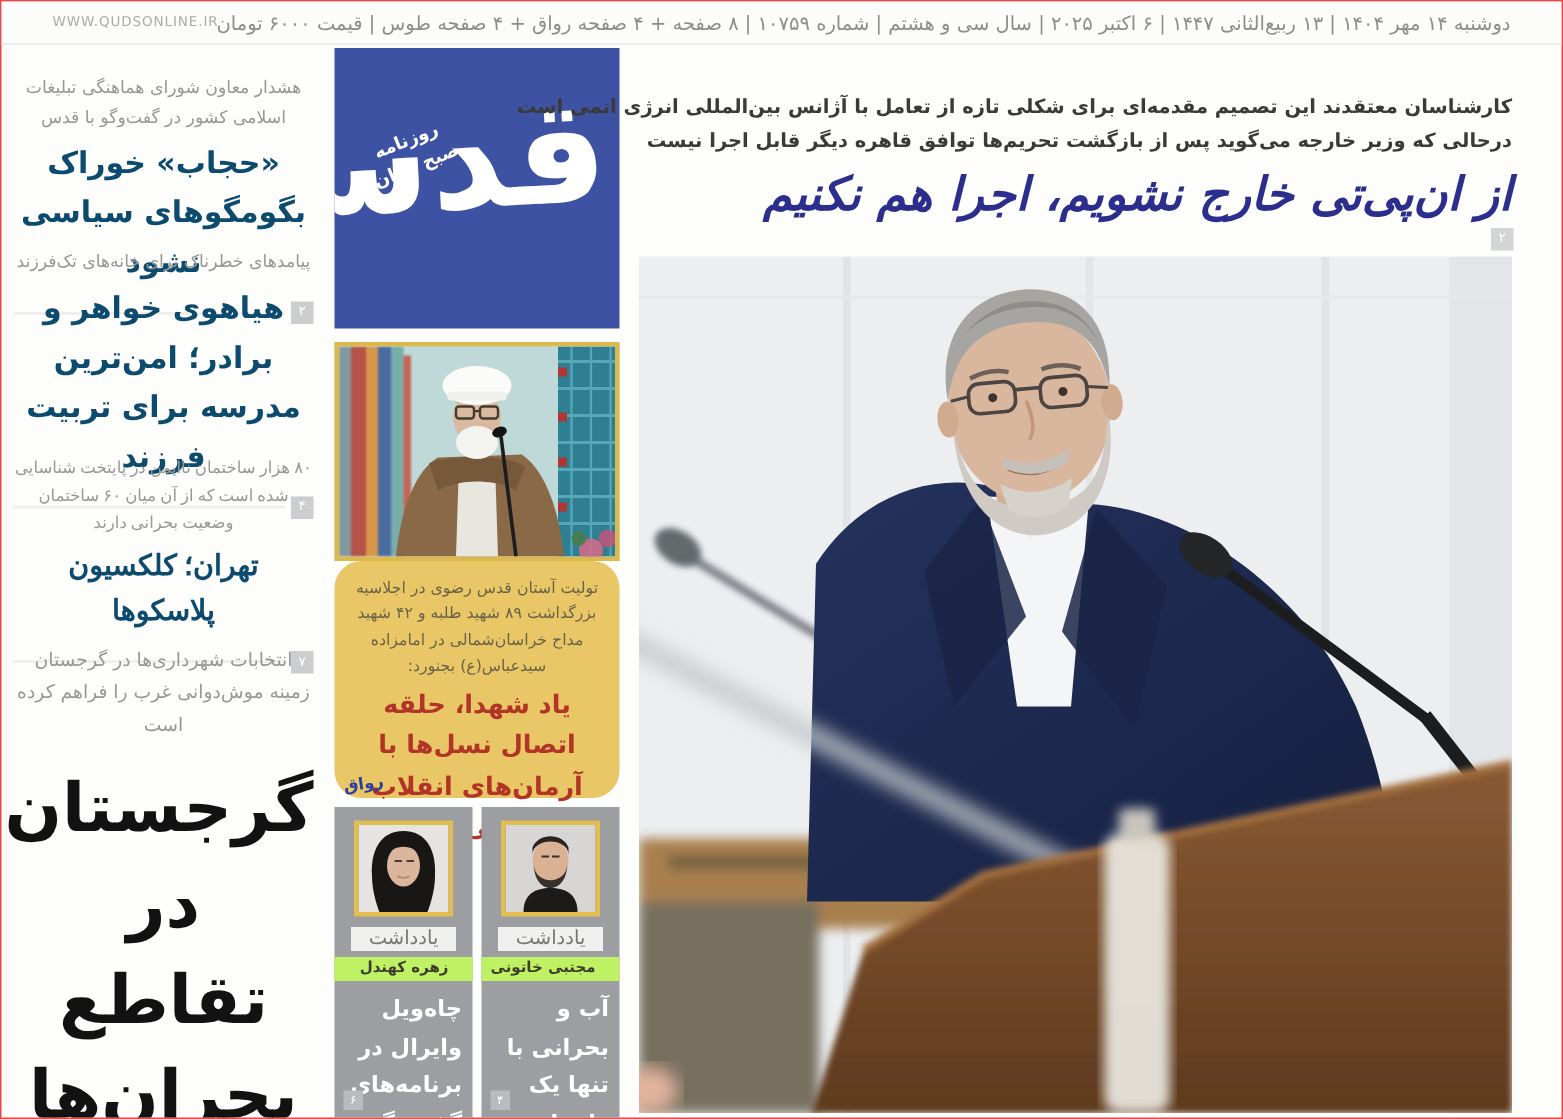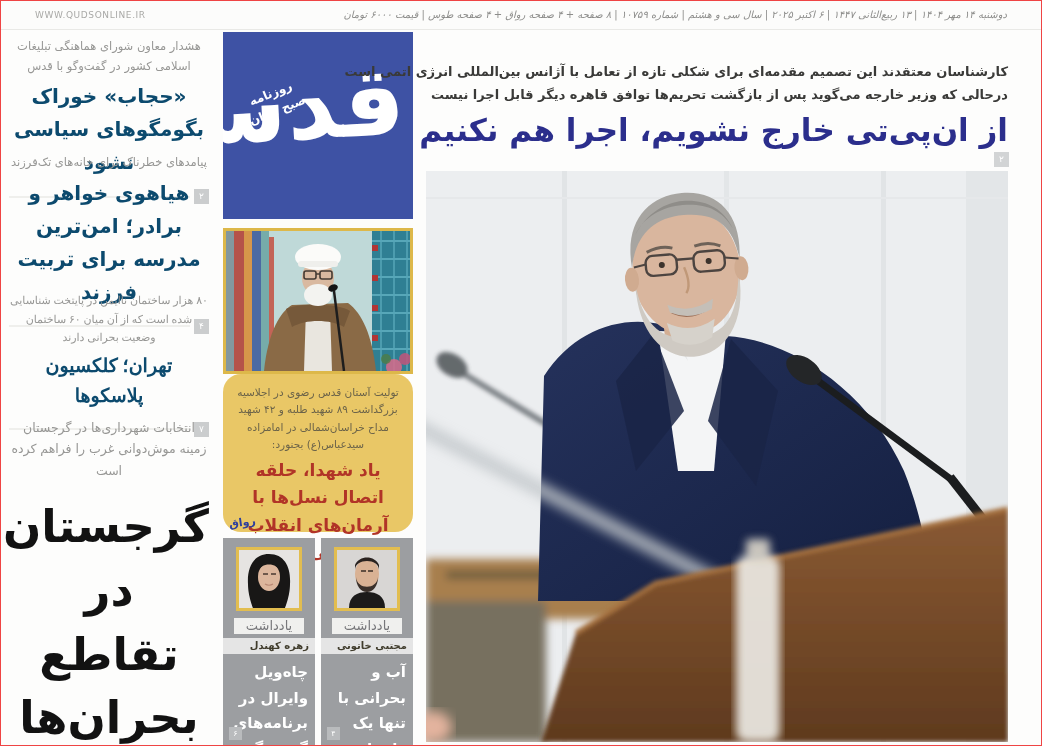--- a/index.html
+++ b/index.html
@@ -1,52 +1,52 @@
 <!DOCTYPE html>
 <html lang="fa"><head>
 <meta charset="utf-8">
 <style>
   html,body{margin:0;padding:0;background:#ffffff;}
   .page{position:relative;width:1042px;height:746px;background:#fdfdfc;overflow:hidden;
         font-family:"DejaVu Sans", sans-serif;border:1px solid #ef4444;box-sizing:border-box;}
   
   .topbar{position:absolute;top:0;left:0;right:0;height:28px;border-bottom:1px solid #e9e9e6;background:#fcfcfb;}
   .site-url{position:absolute;left:34px;top:9px;font-size:9px;color:#a9a9a7;letter-spacing:.6px;}
-  .dateline{position:absolute;right:34px;top:8px;font-size:10px;color:#8d8d8b;direction:rtl;white-space:nowrap;font-style:italic;}
+  .dateline{position:absolute;right:34px;top:8px;font-size:13px;color:#8d8d8b;direction:rtl;white-space:nowrap;}
   
   .leftcol{position:absolute;left:8px;top:28px;width:200px;direction:rtl;}
   .story{position:absolute;left:0;width:200px;text-align:center;}
-  .kicker{color:#979795;font-size:11.5px;line-height:1.7;font-weight:500;}
+  .kicker{color:#979795;font-size:11.5px;line-height:1.7;font-weight:500;margin-top:12px;}
   .hl{color:#0c4a6e;font-weight:bold;}
   .hl-lg{font-size:20px;line-height:1.65;margin-top:4px;}
   .hl-md{font-size:19px;line-height:1.6;margin-top:4px;}
   .divider{display:flex;align-items:center;gap:4px;margin-top:10px;}
   .pbadge{width:15px;height:15px;background:#cbcdce;color:#fff;font-size:9px;line-height:15px;text-align:center;flex:0 0 auto;}
   .rule{flex:1;height:2px;background:#efefec;}
   .mega{font-size:45px;line-height:1.42;font-weight:bold;color:#121212;letter-spacing:-1px;}
   
   .masthead{position:absolute;left:222px;top:31px;width:190px;height:187px;background:#3e52a4;overflow:hidden;}
   .logo-big{position:absolute;right:8px;top:18px;color:#fff;font-size:96px;font-weight:bold;transform:rotate(-3deg);line-height:1.2;}
   .logo-tag{position:absolute;left:16px;top:52px;color:#fff;font-size:12px;font-weight:bold;transform:rotate(-22deg);direction:rtl;text-align:center;line-height:1.5;width:70px;}
   .clericphoto{position:absolute;left:222px;top:227px;width:190px;height:146px;border:3px solid #ddb84a;box-sizing:border-box;background:#c7dede;}
   .yellowbox{position:absolute;left:222px;top:373px;width:190px;height:158px;background:#e9c766;direction:rtl;box-sizing:border-box;padding:10px 8px 4px;border-radius:18px;}
   .ybk{color:#6b6349;font-size:10.5px;line-height:1.65;text-align:center;font-weight:500;}
   .ybh{color:#b13427;font-size:17px;font-weight:bold;line-height:1.6;text-align:center;margin-top:4px;}
   .ravaq{position:absolute;left:6px;bottom:3px;color:#2d3f9e;font-size:11px;font-weight:bold;transform:rotate(-8deg);}
   .colbox{position:absolute;top:537px;width:92px;height:208px;background:#9c9ea1;direction:rtl;}
   .colbox.c1{left:222px;} .colbox.c2{left:320px;}
   .colphoto{position:absolute;top:9px;left:13px;width:66px;height:64px;border:3px solid #e2bd4f;box-sizing:border-box;overflow:hidden;}
   .collabel{position:absolute;top:80px;left:11px;width:70px;height:16px;background:#f0f0ee;color:#77777a;font-size:13px;line-height:16px;text-align:center;}
-  .colname{position:absolute;top:100px;left:0;width:92px;height:16px;background:#e5e5e5;color:#403c2c;font-size:10px;font-weight:bold;line-height:16px;text-align:right;padding-right:6px;box-sizing:border-box;}
+  .colname{position:absolute;top:100px;left:0;width:92px;height:16px;background:#bef264;color:#403c2c;font-size:10px;font-weight:bold;line-height:16px;text-align:right;padding-right:16px;box-sizing:border-box;}
   .colhl{position:absolute;top:122px;right:7px;left:7px;color:#fff;font-size:15px;font-weight:bold;line-height:1.7;text-align:right;}
   .colbadge{position:absolute;left:6px;bottom:6px;width:13px;height:13px;background:#b9bbbd;color:#fff;font-size:8px;line-height:13px;text-align:center;}
   
   .mainstory{position:absolute;left:425px;top:60px;width:582px;direction:rtl;text-align:right;}
   .lead{color:#3a3a38;font-size:13px;font-weight:bold;line-height:1.75;white-space:nowrap;}
-  .bighl{color:#2b2e8c;font-size:31px;font-weight:bold;line-height:1.4;white-space:nowrap;letter-spacing:-.5px;margin-top:2px;}
+  .bighl{color:#2b2e8c;font-size:31px;font-weight:bold;line-height:1.4;white-space:nowrap;letter-spacing:-.5px;margin-top:2px;font-style:italic;}
   .photobadge{position:absolute;left:993px;top:151px;width:15px;height:15px;background:#d2d4d5;color:#fff;font-size:9px;line-height:15px;text-align:center;z-index:3;}
   .mainphoto{position:absolute;left:425px;top:170px;width:582px;height:571px;background:#edeff0;overflow:hidden;}
 </style>
 </head>
 <body>
 
 <div class="page">
 
   <div class="topbar">
     <div class="site-url">WWW.QUDSONLINE.IR</div>

